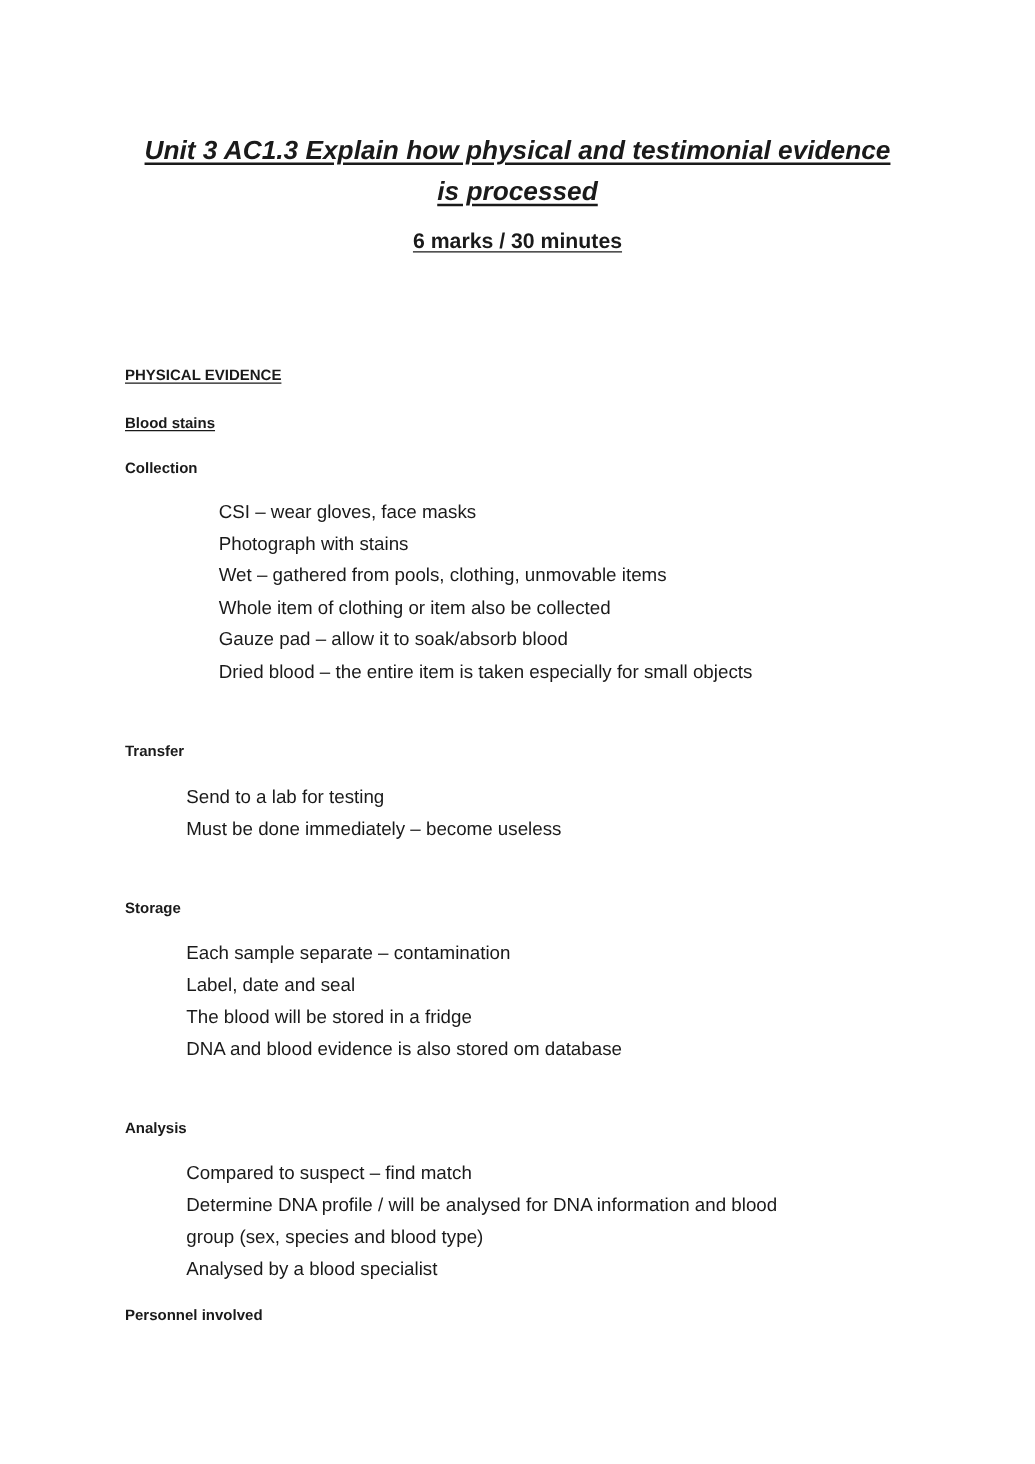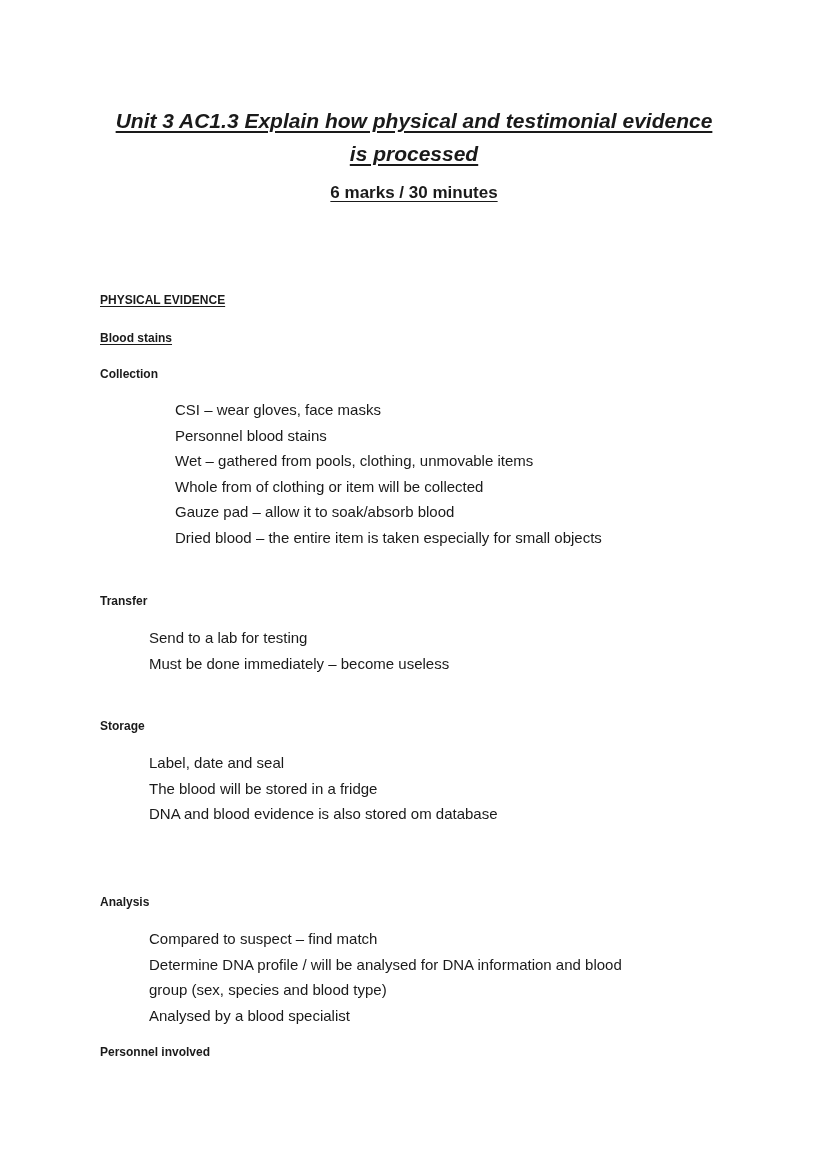--- a/index.html
+++ b/index.html
@@ -68,35 +68,36 @@
 
 <div class="abs doc-subtitle">6 marks / 30 minutes</div>
 
 <div class="abs heading underlined" style="top:288px">PHYSICAL EVIDENCE</div>
 
 <div class="abs heading underlined" style="top:326px">Blood stains</div>
 
 <div class="abs heading" style="top:362px">Collection</div>
 <div class="abs list indent-deep" style="top:397px">
   <div>CSI – wear gloves, face masks</div>
-  <div>Personnel blood stains</div>
+  <div>Photograph with stains</div>
   <div>Wet – gathered from pools, clothing, unmovable items</div>
-  <div>Whole from of clothing or item will be collected</div>
+  <div>Whole item of clothing or item also be collected</div>
   <div>Gauze pad – allow it to soak/absorb blood</div>
   <div>Dried blood – the entire item is taken especially for small objects</div>
 </div>
 
 <div class="abs heading" style="top:589px">Transfer</div>
 <div class="abs list indent-shallow" style="top:625px">
   <div>Send to a lab for testing</div>
   <div>Must be done immediately – become useless</div>
 </div>
 
 <div class="abs heading" style="top:714px">Storage</div>
 <div class="abs list indent-shallow" style="top:750px">
+  <div>Each sample separate – contamination</div>
   <div>Label, date and seal</div>
   <div>The blood will be stored in a fridge</div>
   <div>DNA and blood evidence is also stored om database</div>
 </div>
 
 <div class="abs heading" style="top:890px">Analysis</div>
 <div class="abs list indent-shallow" style="top:926px">
   <div>Compared to suspect – find match</div>
   <div>Determine DNA profile / will be analysed for DNA information and blood</div>
   <div>group (sex, species and blood type)</div>

